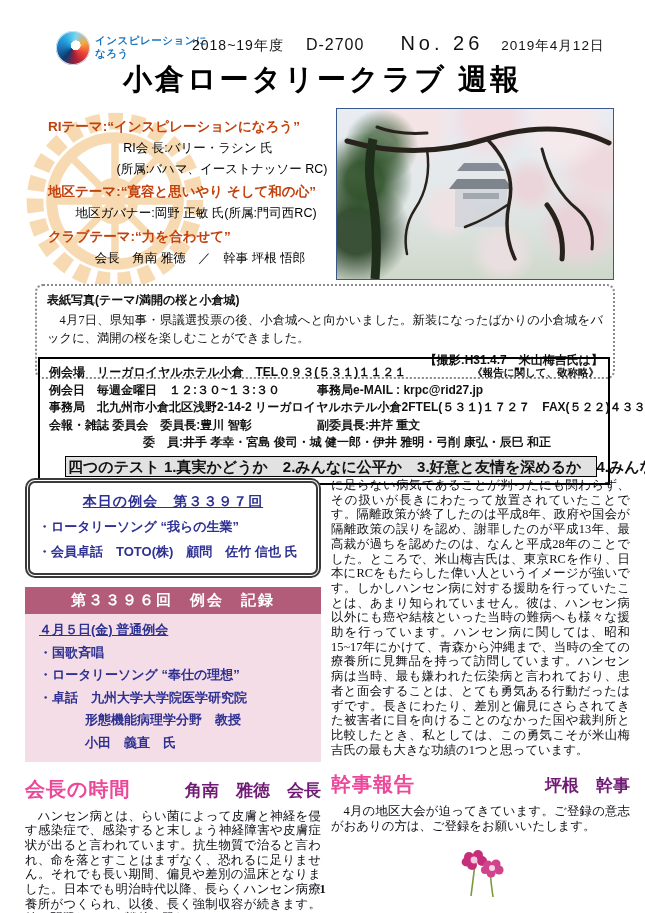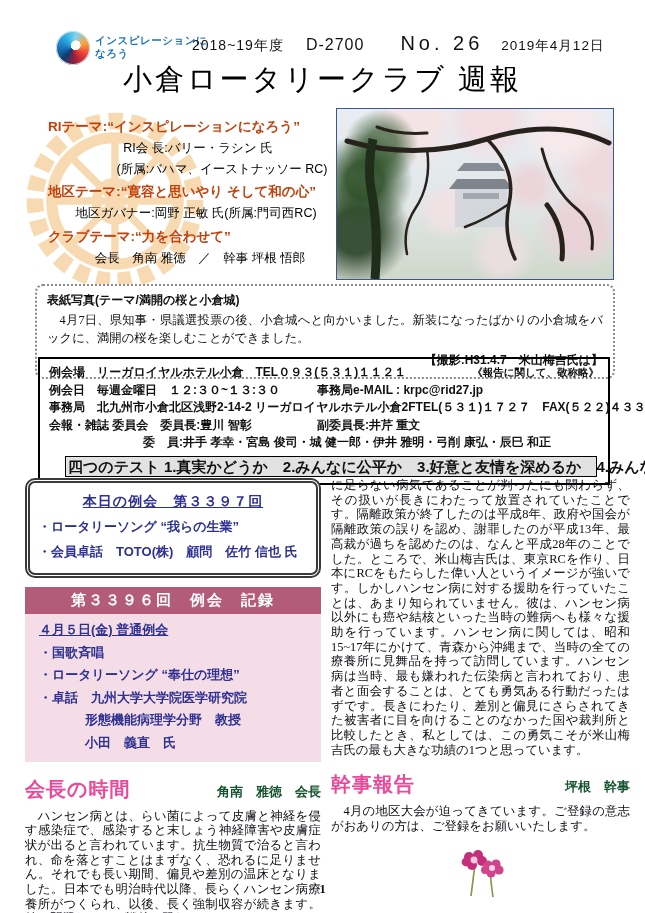--- a/index.html
+++ b/index.html
@@ -12,21 +12,21 @@
       radial-gradient(circle at 58% 42%, #ffffff 0 17%, rgba(255,255,255,0) 18%),
       conic-gradient(from 220deg,#0c3b6e,#1b75bb,#29abe2,#7fd4f0,#f9a73e,#ef4136,#a31e39,#0c3b6e);
     box-shadow:0 0 0 1px #cde2f0 inset;}
   .ri-logo-caption{position:absolute;left:95px;top:6px;font-size:10.5px;font-weight:bold;color:#1c75bc;line-height:1.2;letter-spacing:.5px;}
   .mast-right{position:absolute;left:192px;top:4px;display:flex;align-items:baseline;white-space:nowrap;}
   .mast-year{font-size:14px;letter-spacing:1px;}
   .mast-district{font-size:16px;margin-left:22px;letter-spacing:1px;}
   .mast-no{font-size:20px;margin-left:36px;letter-spacing:4px;}
   .mast-date{font-size:13.5px;margin-left:18px;letter-spacing:1px;}
   .page-title{position:absolute;left:0;top:60px;width:645px;text-align:center;
-    font-size:29px;font-weight:normal;letter-spacing:3px;color:#000;}
+    font-size:29px;font-weight:bold;letter-spacing:3px;color:#000;}
 
   
   .gear-watermark{position:absolute;left:22px;top:108px;opacity:.55;}
   .theme-block{position:absolute;left:48px;top:112px;width:290px;line-height:1.25;}
   .theme-line-bold{font-size:13.5px;font-weight:bold;color:#c2410c;margin-top:7px;white-space:nowrap;}
   .theme-line{font-size:12.5px;color:#000;margin-top:5px;white-space:nowrap;text-align:center;}
   .ind1{margin-left:10px;} .ind2{margin-left:58px;} .ind3{margin-left:6px;} .ind4{margin-left:14px;}
 
   
   .cover-photo{position:absolute;left:336px;top:108px;width:276px;height:170px;border:1px solid #39598c;
@@ -72,21 +72,21 @@
 
   .record-banner{margin-top:9px;background:#b25c7a;color:#ffffff;text-align:center;
     font-size:15px;font-weight:bold;letter-spacing:2px;padding:4px 0;}
   .record-block{background:#f4dde6;padding:7px 10px 10px 14px;}
   .record-date{font-size:13px;font-weight:bold;color:#2e3192;text-decoration:underline;}
   .record-item{font-size:13px;font-weight:bold;color:#2e3192;margin-top:4.5px;white-space:nowrap;}
   .record-item.sub{margin-left:46px;}
 
   .section-head{display:flex;align-items:baseline;justify-content:space-between;margin-top:14px;}
   .section-title{font-size:20px;font-weight:bold;color:#ec4899;letter-spacing:1px;}
-  .section-byline{font-size:13px;font-weight:bold;color:#14532d;white-space:nowrap;}
+  .section-byline{font-size:17px;font-weight:bold;color:#701a75;white-space:nowrap;}
   .body-para{font-family:"Liberation Serif",serif;font-size:12.4px;line-height:14.7px;
     text-align:justify;margin-top:6px;color:#0c0c14;}
 
   .flowers{margin-top:14px;text-align:center;}
 
   .page-number{position:absolute;left:0;top:882px;width:645px;text-align:center;
     font-family:"Liberation Serif",serif;font-size:12.5px;font-weight:bold;}
 </style>
 </head>
 <body>

